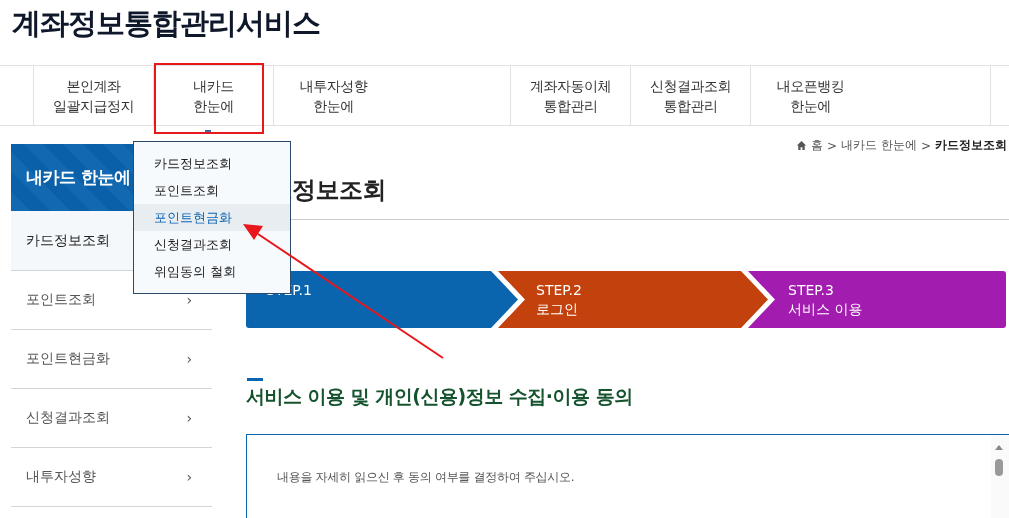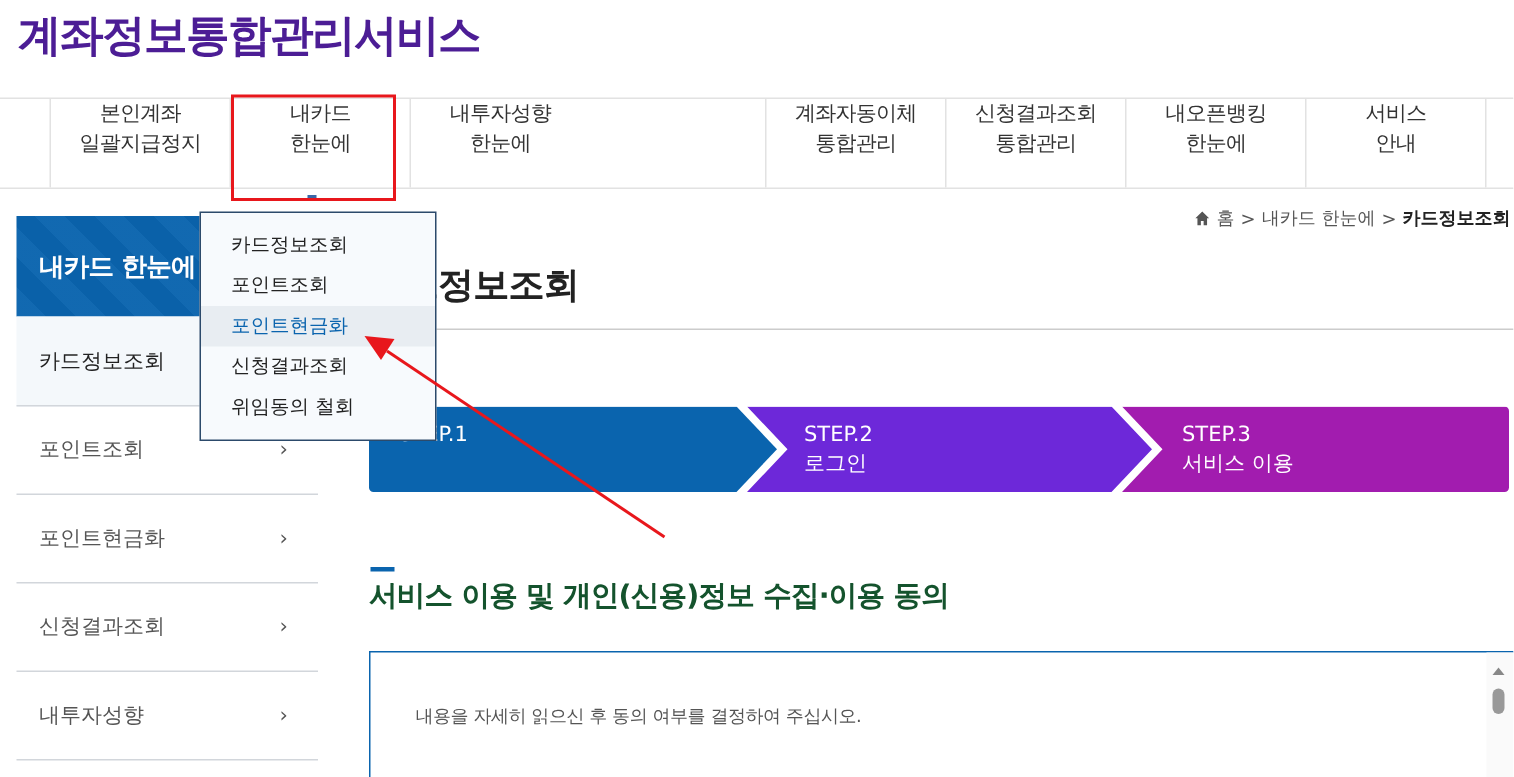--- a/index.html
+++ b/index.html
@@ -1,31 +1,31 @@
 <!DOCTYPE html>
 <html><head>
 <meta charset="utf-8">
 <style>
   * { box-sizing: border-box; margin: 0; padding: 0; }
   html, body { width: 1009px; height: 518px; overflow: hidden; background: #fff; }
   body { font-family: "DejaVu Sans", "Liberation Sans", sans-serif; color: #333; position: relative; }
 
   .site-title {
     position: absolute; left: 12px; top: 4px;
-    font-size: 29px; font-weight: bold; color: #4c1d95; letter-spacing: -1px;
+    font-size: 29px; font-weight: bold; color: #0f172a; letter-spacing: -1px;
   }
 
   .gnb {
     position: absolute; left: 0; top: 65px; width: 1009px; height: 61px;
     border-top: 1px solid #e2e2e2; border-bottom: 1px solid #e2e2e2;
   }
   .gnb-item {
     position: absolute; top: 0; height: 59px; width: 120px;
     border-left: 1px solid #e2e2e2;
-    display: flex; flex-direction: column; align-items: center; justify-content: flex-start;
+    display: flex; flex-direction: column; align-items: center; justify-content: center;
     font-size: 14px; line-height: 20px; color: #333; text-align: center; cursor: pointer;
     letter-spacing: -0.5px;
   }
   .gnb-end { position: absolute; top: 0; left: 990px; height: 59px; border-left: 1px solid #e2e2e2; }
   .highlight-box {
     position: absolute; left: 154px; top: 63px; width: 110px; height: 71px;
     border: 2px solid #e8171c; pointer-events: none;
   }
   .caret-mark { position: absolute; left: 205px; top: 130px; width: 6px; height: 4px; border-top: 2px solid #3a67a8; }
 
@@ -49,21 +49,21 @@
   .lnb-item.active { background: #f4f8fb; color: #222; height: 60px; }
   .lnb-chev { font-size: 14px; color: #555; }
 
   .page-title-wrap { position: absolute; left: 245px; top: 170px; width: 764px; height: 50px; border-bottom: 1px solid #ccc; }
   .page-title { font-size: 24px; color: #222; letter-spacing: -0.5px; position: absolute; left: 0; top: 4px; }
 
   .steps { position: absolute; left: 246px; top: 271px; width: 760px; height: 57px; }
   .step { position: absolute; top: 0; height: 57px; color: #fff; font-size: 14px; line-height: 19px; }
   .step .txt { position: absolute; top: 10px; }
   .step1 { left: 0; width: 272px; background: #0a64ae; border-radius: 3px 0 0 3px; clip-path: polygon(0 0, 245px 0, 272px 50%, 245px 100%, 0 100%); z-index: 3; }
-  .step2 { left: 252px; width: 270px; background: #6d28d9; clip-path: polygon(0 0, 243px 0, 270px 50%, 243px 100%, 0 100%, 27px 50%); z-index: 2; }
+  .step2 { left: 252px; width: 270px; background: #c2410c; clip-path: polygon(0 0, 243px 0, 270px 50%, 243px 100%, 0 100%, 27px 50%); z-index: 2; }
   .step3 { left: 502px; width: 258px; background: #a21caf; border-radius: 0 3px 3px 0; clip-path: polygon(0 0, 100% 0, 100% 100%, 0 100%, 27px 50%); z-index: 1; }
 
   .section-bar { position: absolute; left: 247px; top: 378px; width: 16px; height: 3px; background: #0a64ae; }
   .section-title { position: absolute; left: 246px; top: 384px; font-size: 19px; font-weight: bold; color: #14532d; letter-spacing: -0.5px; }
 
   .terms-box {
     position: absolute; left: 246px; top: 434px; width: 763px; height: 84px;
     border: 1px solid #0a64ae; border-right: none; border-bottom: none;
   }
   .terms-text { position: absolute; left: 30px; top: 32px; font-size: 12px; color: #555; line-height: 20px; letter-spacing: -0.3px; }
@@ -102,24 +102,20 @@
     <span>계좌자동이체</span>
     <span>통합관리</span>
   </div>
   <div class="gnb-item" style="left:630px">
     <span>신청결과조회</span>
     <span>통합관리</span>
   </div>
   <div class="gnb-item" style="left:750px">
     <span>내오픈뱅킹</span>
     <span>한눈에</span>
-  </div>
-  <div class="gnb-item" style="left:870px">
-    <span>서비스</span>
-    <span>안내</span>
   </div>
   <div class="gnb-end"></div>
 </nav>
 
 <div class="highlight-box"></div>
 <div class="caret-mark"></div>
 
 <div class="breadcrumb">
   <svg class="home-icon" viewBox="0 0 12 12">
     <path d="M6 1 L11 6 L9.5 6 L9.5 11 L7 11 L7 8 L5 8 L5 11 L2.5 11 L2.5 6 L1 6 Z" fill="#555"></path>

